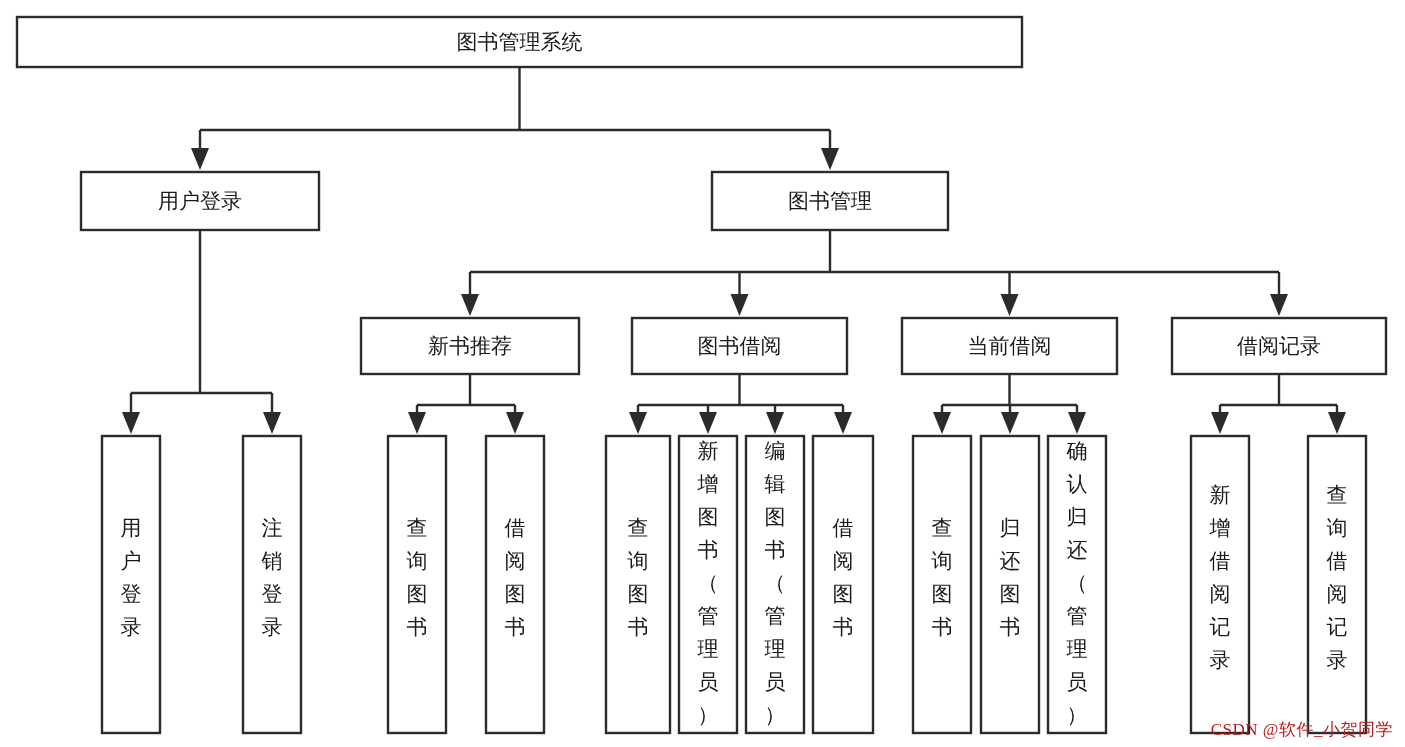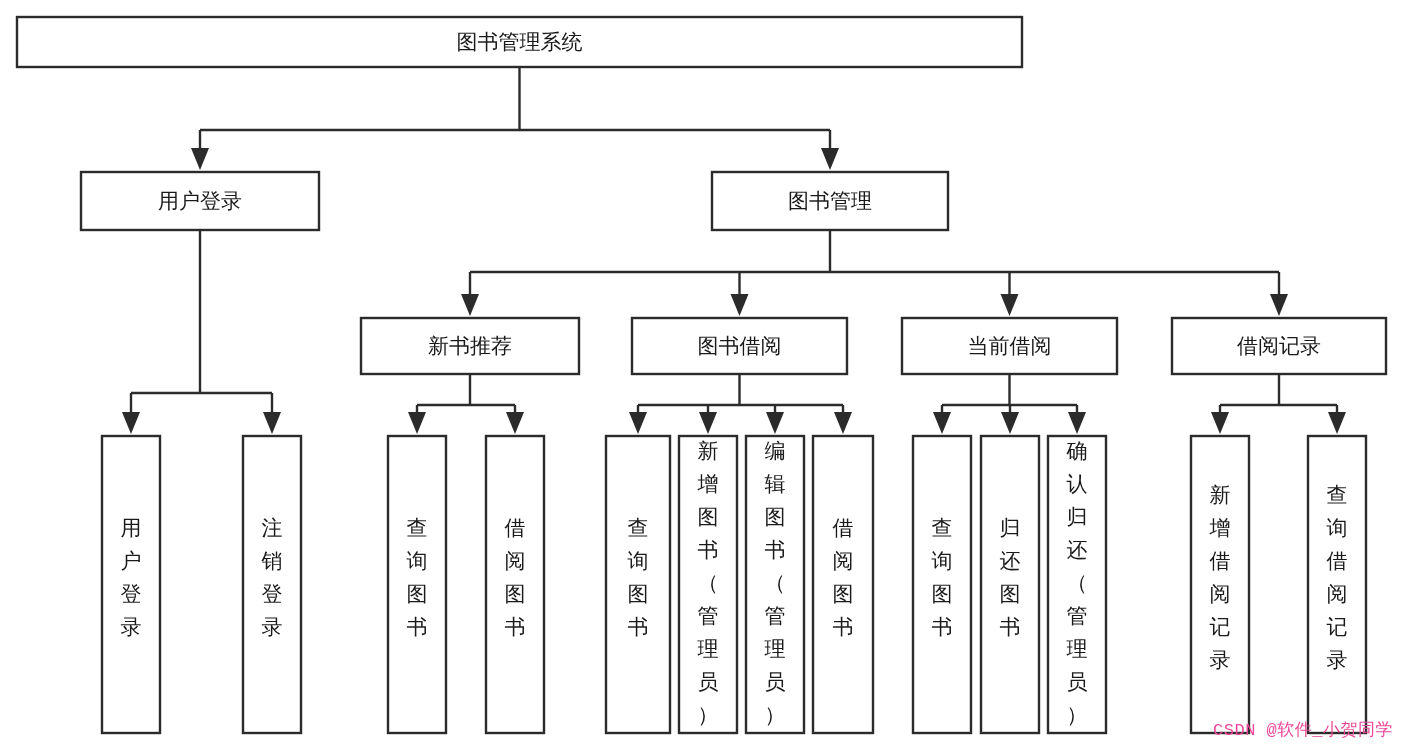--- a/index.html
+++ b/index.html
@@ -51,23 +51,23 @@
   .node-label-vertical {
     fill: #1a1a1a;
     font-family: "DejaVu Sans", "Liberation Sans", sans-serif;
     font-size: 21px;
     text-anchor: middle;
   }
   .watermark-text {
     position: absolute;
     right: 12px;
     bottom: 6px;
-    font-family: Liberation Mono, monospace;
+    font-family: Liberation Serif, serif;
     font-size: 17px;
-    color: #ec4899;
+    color: #b91c1c;
     white-space: nowrap;
     letter-spacing: 0.5px;
     pointer-events: none;
   }
 </style>
 </head>
 <body>
 
 <div id="diagram-root">
   <svg class="tree-canvas" viewBox="0 0 1405 747" xmlns="http://www.w3.org/2000/svg">

